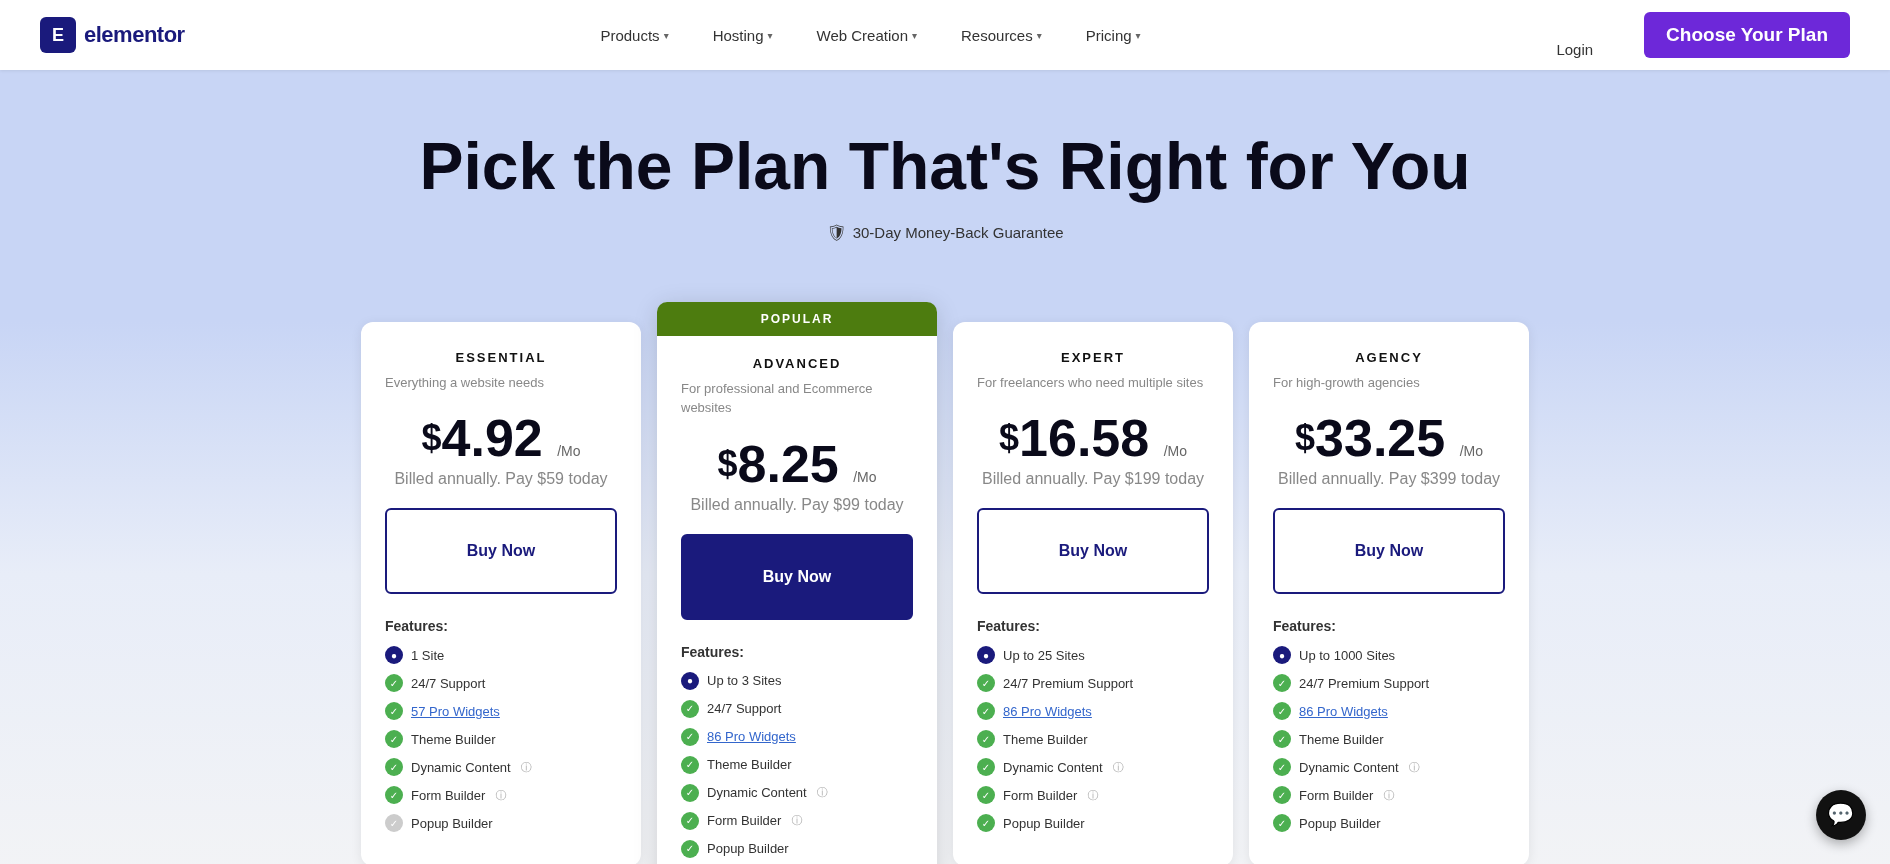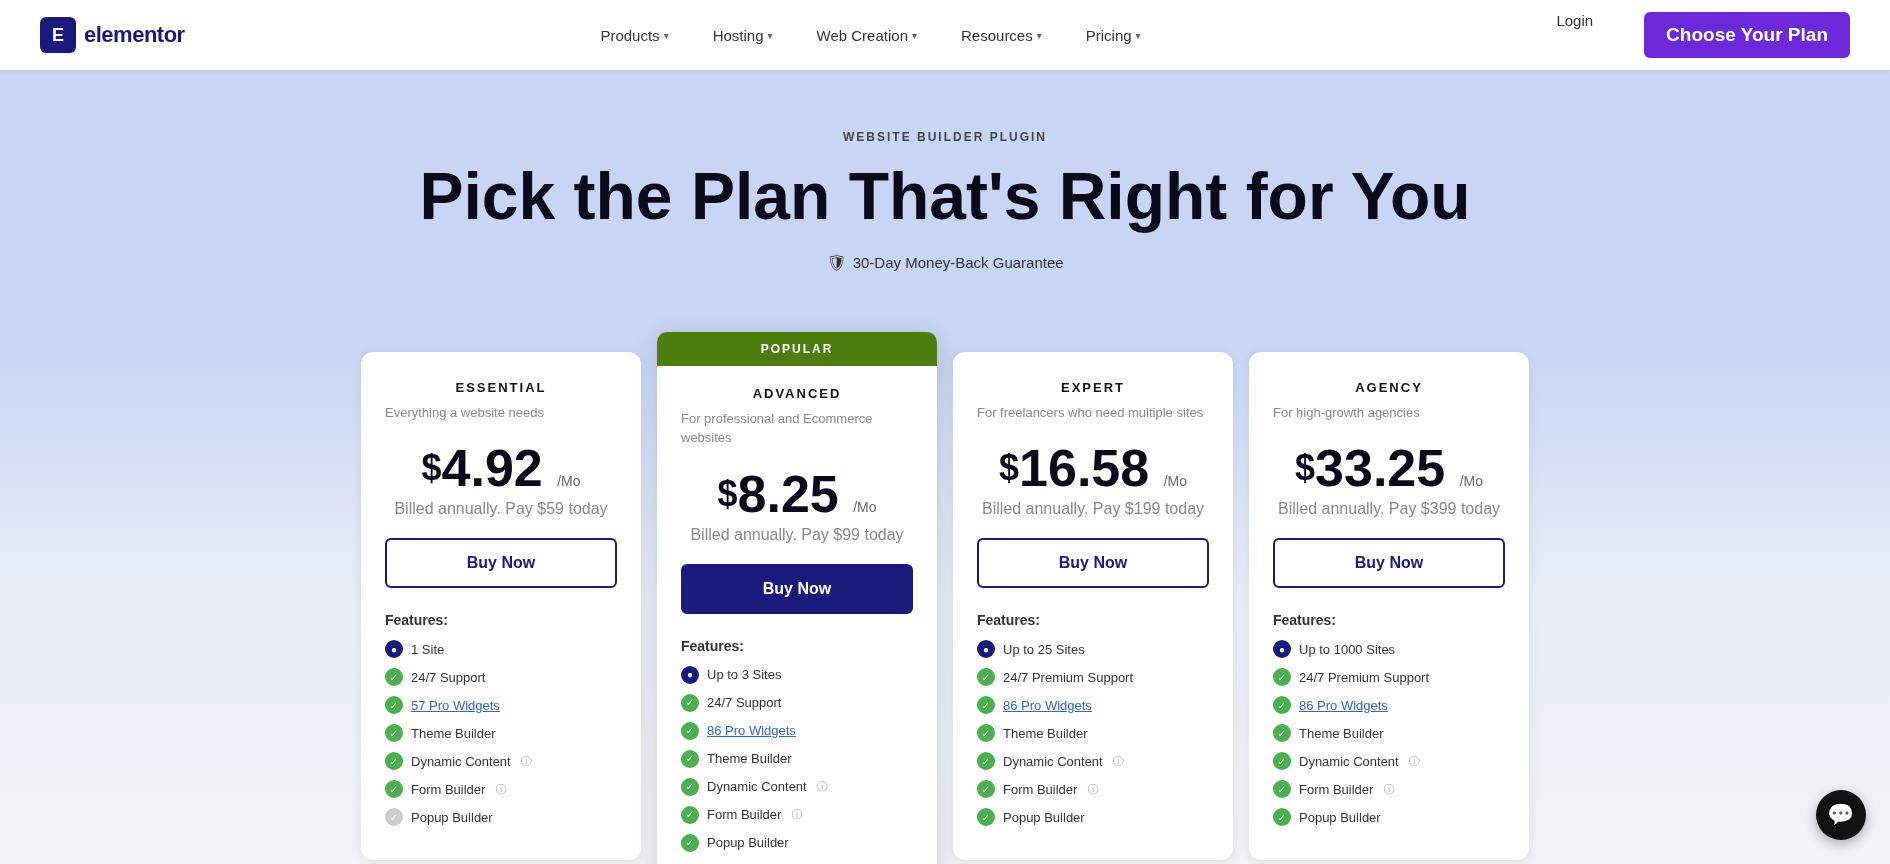--- a/index.html
+++ b/index.html
@@ -17,21 +17,21 @@
       display: flex; align-items: center; justify-content: center; color: #fff; font-size: 18px; font-weight: bold;
     }
     .nav-logo-text { font-size: 22px; font-weight: 700; color: #1a1a7c; letter-spacing: -0.5px; }
     .nav-links { display: flex; align-items: center; gap: 16px; }
     .nav-link {
       display: flex; align-items: center; gap: 4px; padding: 8px 14px;
       font-size: 15px; color: #333; cursor: pointer; border-radius: 6px;
       text-decoration: none; background: none; border: none;
     }
     .nav-link .chevron { font-size: 10px; color: #666; }
-    .nav-right { display: flex; align-items: flex-start; gap: 16px; }
+    .nav-right { display: flex; align-items: flex-end; gap: 16px; }
     .nav-login { font-size: 15px; color: #333; cursor: pointer; background: none; border: none; }
     .nav-cta {
       background: #6d28d9; color: #fff; border: none; border-radius: 6px;
       padding: 12px 22px; font-size: 19px; font-weight: 600; cursor: pointer; margin-left: 35px;
     }
 
     
     .hero {
       background: #c8d5f5; padding: 60px 40px 80px; text-align: center;
     }
@@ -81,21 +81,21 @@
     }
     .plan-price-row { text-align: center; margin-bottom: 6px; }
     .plan-price {
       font-size: 52px; font-weight: 900; color: #0a0a1a; line-height: 1;
     }
     .plan-price-dollar { font-size: 36px; vertical-align: top; margin-top: 8px; display: inline-block; }
     .plan-price-mo { font-size: 14px; color: #666; font-weight: 400; }
     .plan-billing { text-align: center; font-size: 16px; color: #888; margin-bottom: 20px; }
 
     .buy-btn {
-      width: 100%; padding: 14px; border-radius: 6px; font-size: 16px;
+      width: 100%; padding: 32px; border-radius: 6px; font-size: 16px;
       font-weight: 600; cursor: pointer; border: 2px solid #1a1a7c;
       margin-bottom: 24px;
     }
     .buy-btn.outline { background: #fff; color: #1a1a7c; }
     .buy-btn.filled { background: #1a1a7c; color: #fff; }
 
     
     .features-label { font-size: 14px; font-weight: 600; color: #333; margin-bottom: 12px; }
     .feature-item {
       display: flex; align-items: center; gap: 8px;
@@ -149,21 +149,20 @@
     </button>
   </div>
 
   <div class="nav-right">
     <button class="nav-login">Login</button>
     <button class="nav-cta">Choose Your Plan</button>
   </div>
 </nav>
 
 <div class="hero">
-  <div class="hero-eyebrow">WEBSITE BUILDER PLUGIN</div>
   <h1 class="hero-title">Pick the Plan That's Right for You</h1>
   <div class="hero-guarantee">
     <span class="shield-icon">🛡</span>
     <span>30-Day Money-Back Guarantee</span>
   </div>
 </div>
 
 <div class="pricing-section">
   <div class="plans-container" id="plans-container">
 

